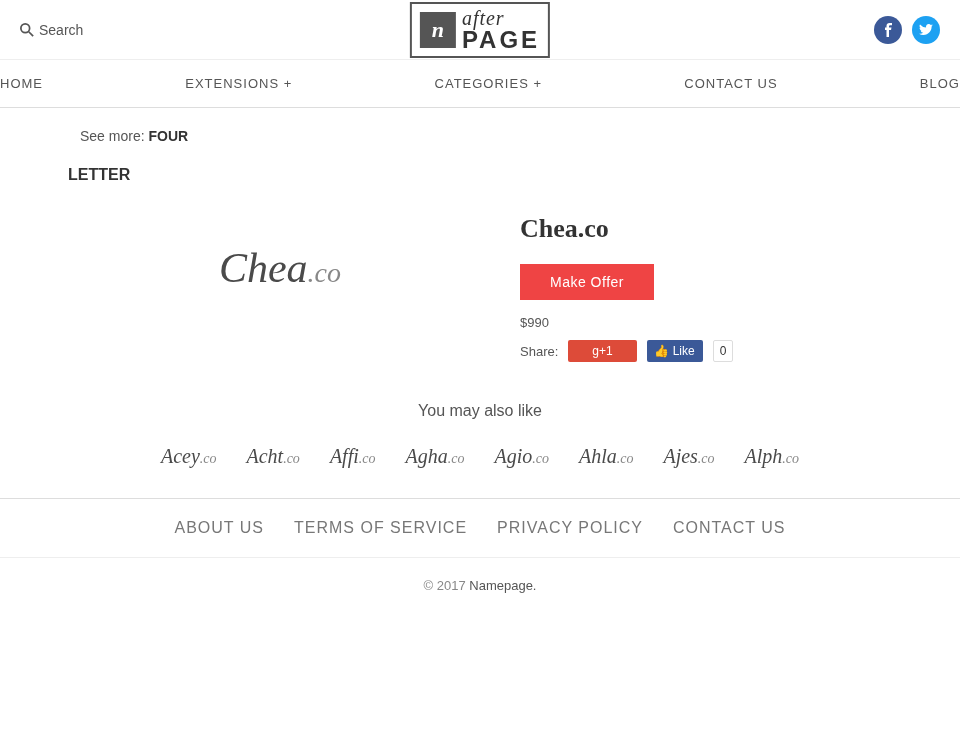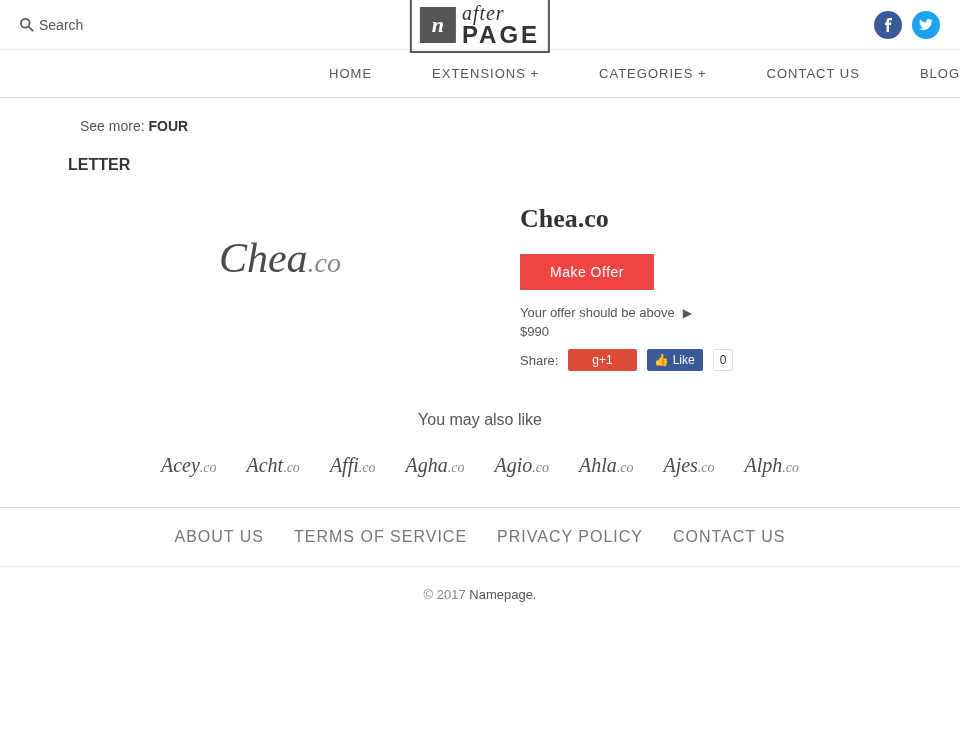--- a/index.html
+++ b/index.html
@@ -5,21 +5,21 @@
     * { margin: 0; padding: 0; box-sizing: border-box; }
     body { font-family: Arial, sans-serif; background: #fff; color: #333; }
 
     
     .header {
       display: flex;
       align-items: center;
       justify-content: space-between;
       padding: 10px 20px;
       border-bottom: 1px solid #eee;
-      height: 50px;
+      height: 60px;
     }
     .header-search {
       display: flex;
       align-items: center;
       gap: 5px;
       color: #555;
       font-size: 14px;
       cursor: pointer;
     }
     .header-search .search-icon-svg {
@@ -86,21 +86,21 @@
       color: white;
       cursor: pointer;
     }
     .social-btn.facebook { background: #3b5998; }
     .social-btn.twitter { background: #1da1f2; }
 
     
     .nav {
       border-bottom: 1px solid #ddd;
       display: flex;
-      justify-content: flex-end;
+      justify-content: space-between;
       gap: 60px;
       padding: 12px 0;
     }
     .nav-item {
       font-size: 13px;
       letter-spacing: 1px;
       color: #555;
       cursor: pointer;
       text-transform: uppercase;
       font-weight: 500;
@@ -356,24 +356,20 @@
     <div class="domain-logo-text">
       <span>Chea</span><span class="ext">.co</span>
     </div>
   </div>
 
   <div class="domain-info">
     <div class="domain-title">Chea.co</div>
 
     <button class="make-offer-btn">Make Offer</button>
 
-    <div class="offer-hint">
-      <span>Your offer should be above</span>
-      <span class="arrow-icon">▶</span>
-    </div>
     <div class="offer-amount">$990</div>
 
 
     <div class="share-row">
       <span>Share:</span>
       <button class="gplus-btn">
         <span>g+1</span>
       </button>
       <button class="fb-like-btn">
         <span>👍</span>

